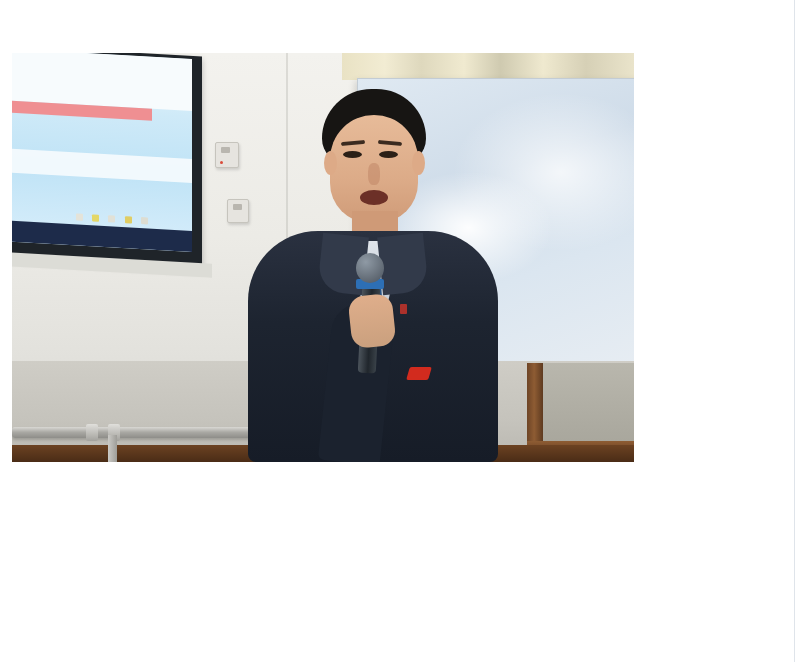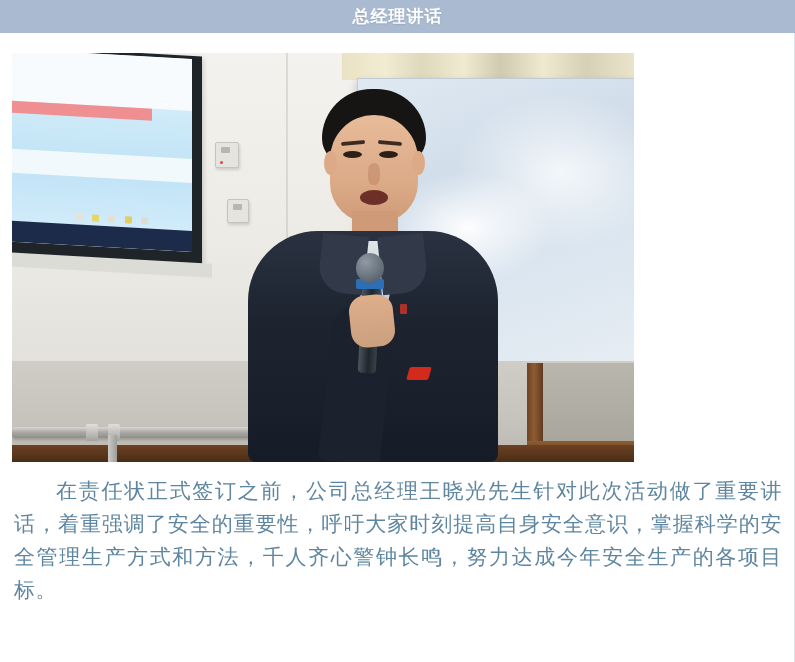--- a/index.html
+++ b/index.html
@@ -421,23 +421,20 @@
     letter-spacing: 0.4px;
     text-align: justify;
     text-indent: 2em;
   }
 </style>
 </head>
 <body>
 
 <div class="page">
 
-  <div class="header-bar">
-    <div class="header-title">总经理讲话</div>
-  </div>
 
   <div class="photo-wrap">
     <div class="photo">
 
       <div class="wall"></div>
       <div class="wall-seam"></div>
       <div class="top-strip"></div>
 
       <div class="screen-frame">
         <div class="screen-inner">
@@ -499,15 +496,14 @@
         <div class="logo-red"></div>
         <div class="mic-body"></div>
         <div class="hand"></div>
         <div class="mic-band"></div>
         <div class="mic-head"></div>
       </div>
 
     </div>
   </div>
 
-  <div class="caption">在责任状正式签订之前，公司总经理王晓光先生针对此次活动做了重要讲话，着重强调了安全的重要性，呼吁大家时刻提高自身安全意识，掌握科学的安全管理生产方式和方法，千人齐心警钟长鸣，努力达成今年安全生产的各项目标。</div>
 
 </div>
 
 </body></html>

